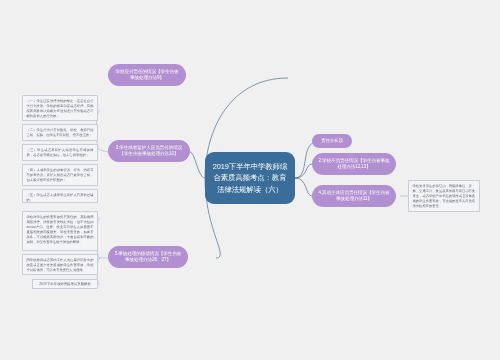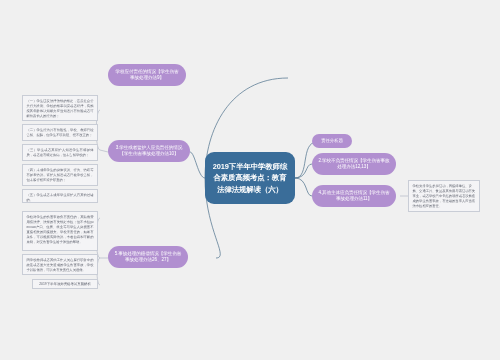--- a/index.html
+++ b/index.html
@@ -38,21 +38,21 @@
     color: #ffffff;
     line-height: 1.35;
     letter-spacing: -0.1px;
     word-break: break-all;
     overflow: hidden;
   }
   .node-root {
     background: #3a6d99;
     border-radius: 9px;
     font-size: 7.4px;
-    font-weight: 700;
+    font-weight: 400;
     padding: 3px 5px;
     line-height: 1.5;
   }
   .node-branch {
     background: #b18fd0;
     border-radius: 999px;
     font-size: 4.6px;
     padding: 2px 6px;
   }
   .node-branch.tiny {

